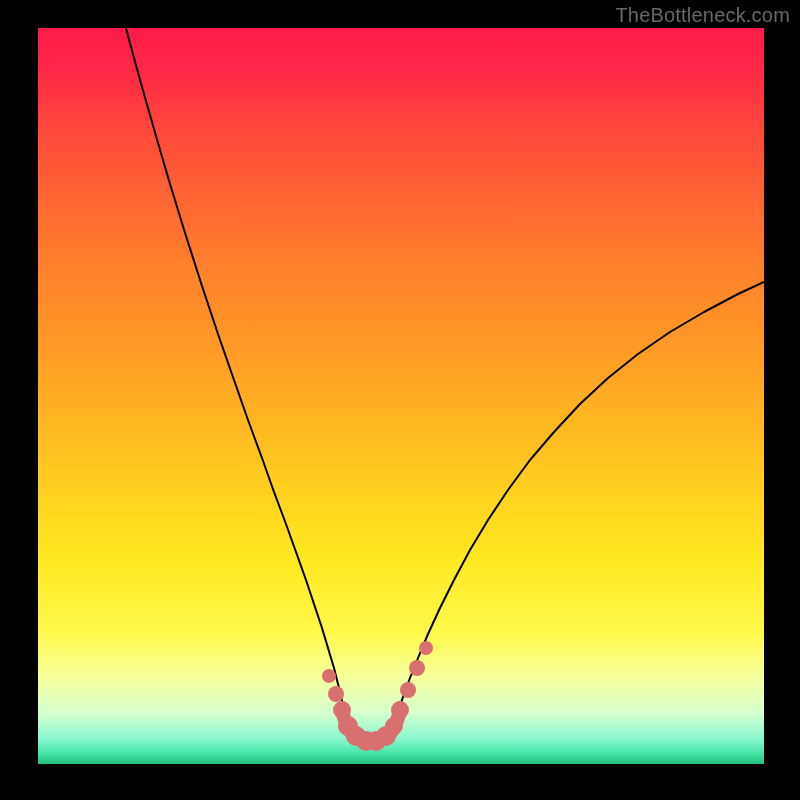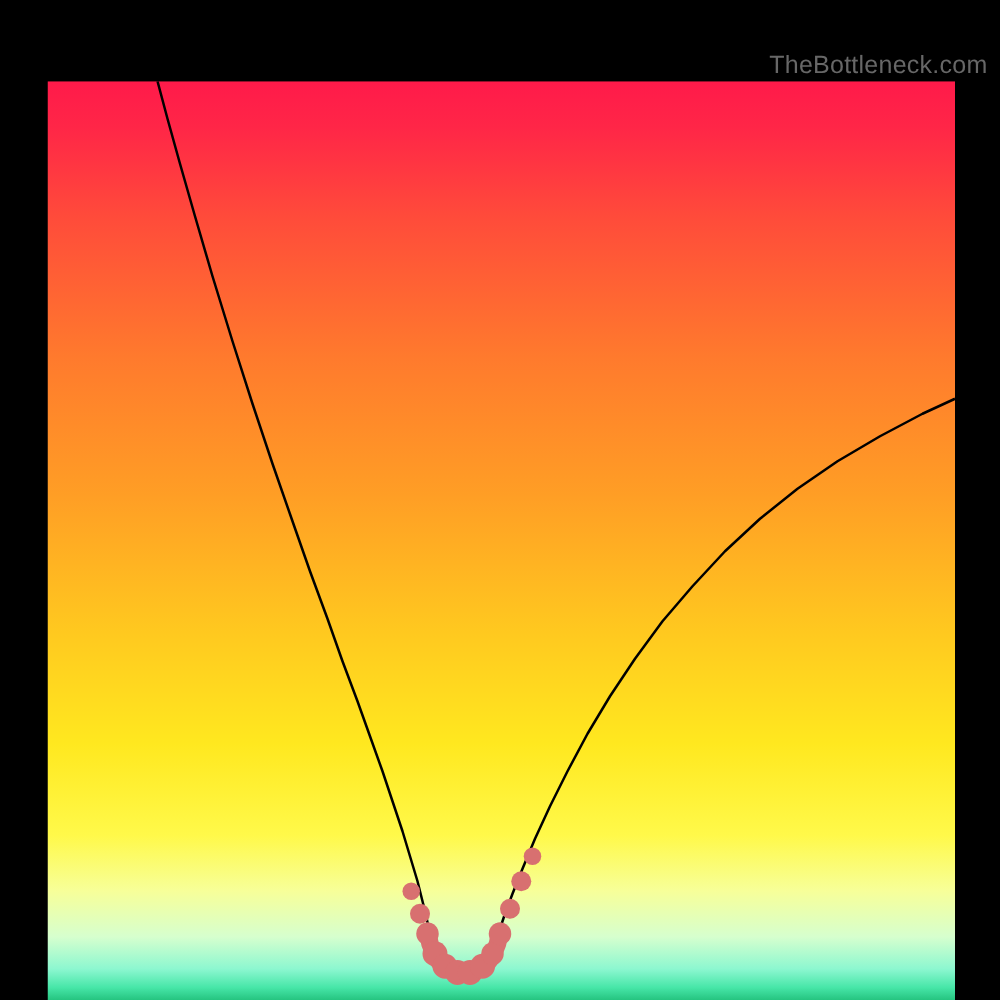--- a/index.html
+++ b/index.html
@@ -8,21 +8,20 @@
     width: 800px;
     height: 800px;
     background: #000;
     overflow: hidden;
   }
   .container {
     position: relative;
     width: 800px;
     height: 741px;
     background: #000;
-    margin-top: 37px;
   }
   .watermark {
     position: absolute;
     top: 4px;
     right: 10px;
     font-family: Arial, Helvetica, sans-serif;
     font-size: 20px;
     font-weight: 500;
     color: #676767;
     letter-spacing: 0.2px;

